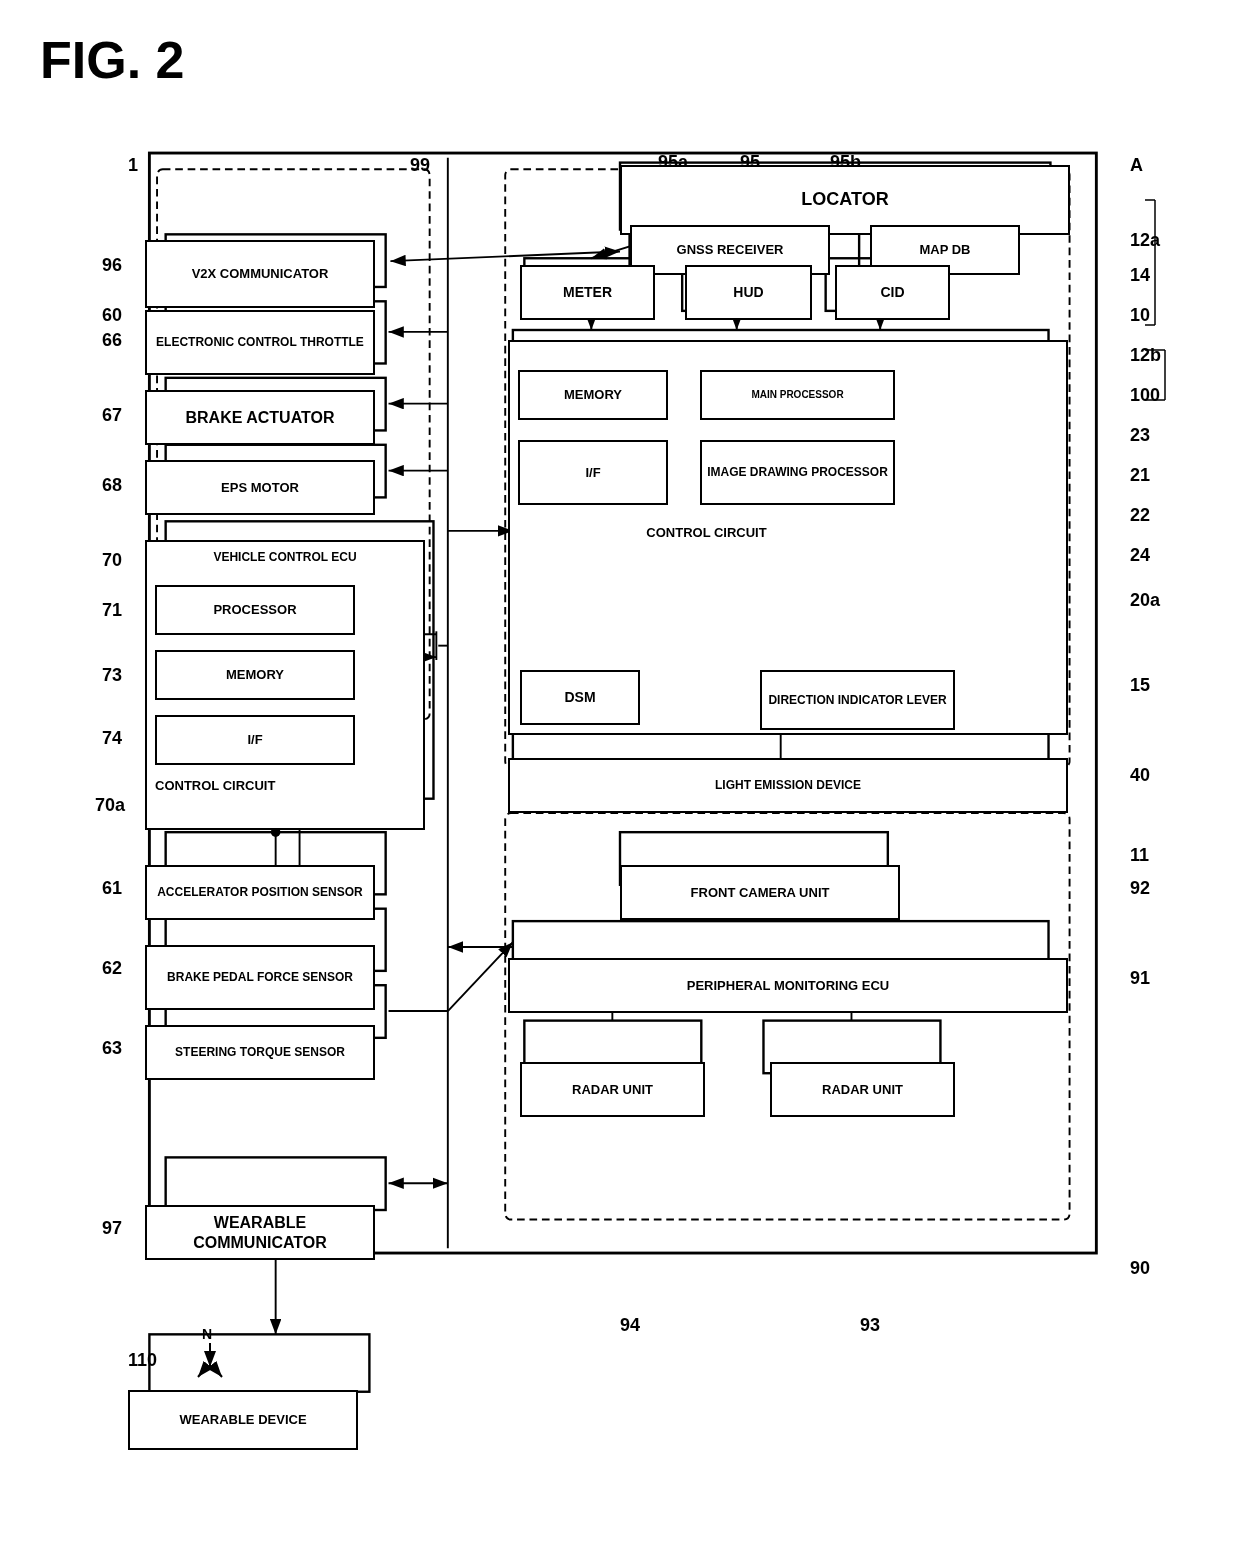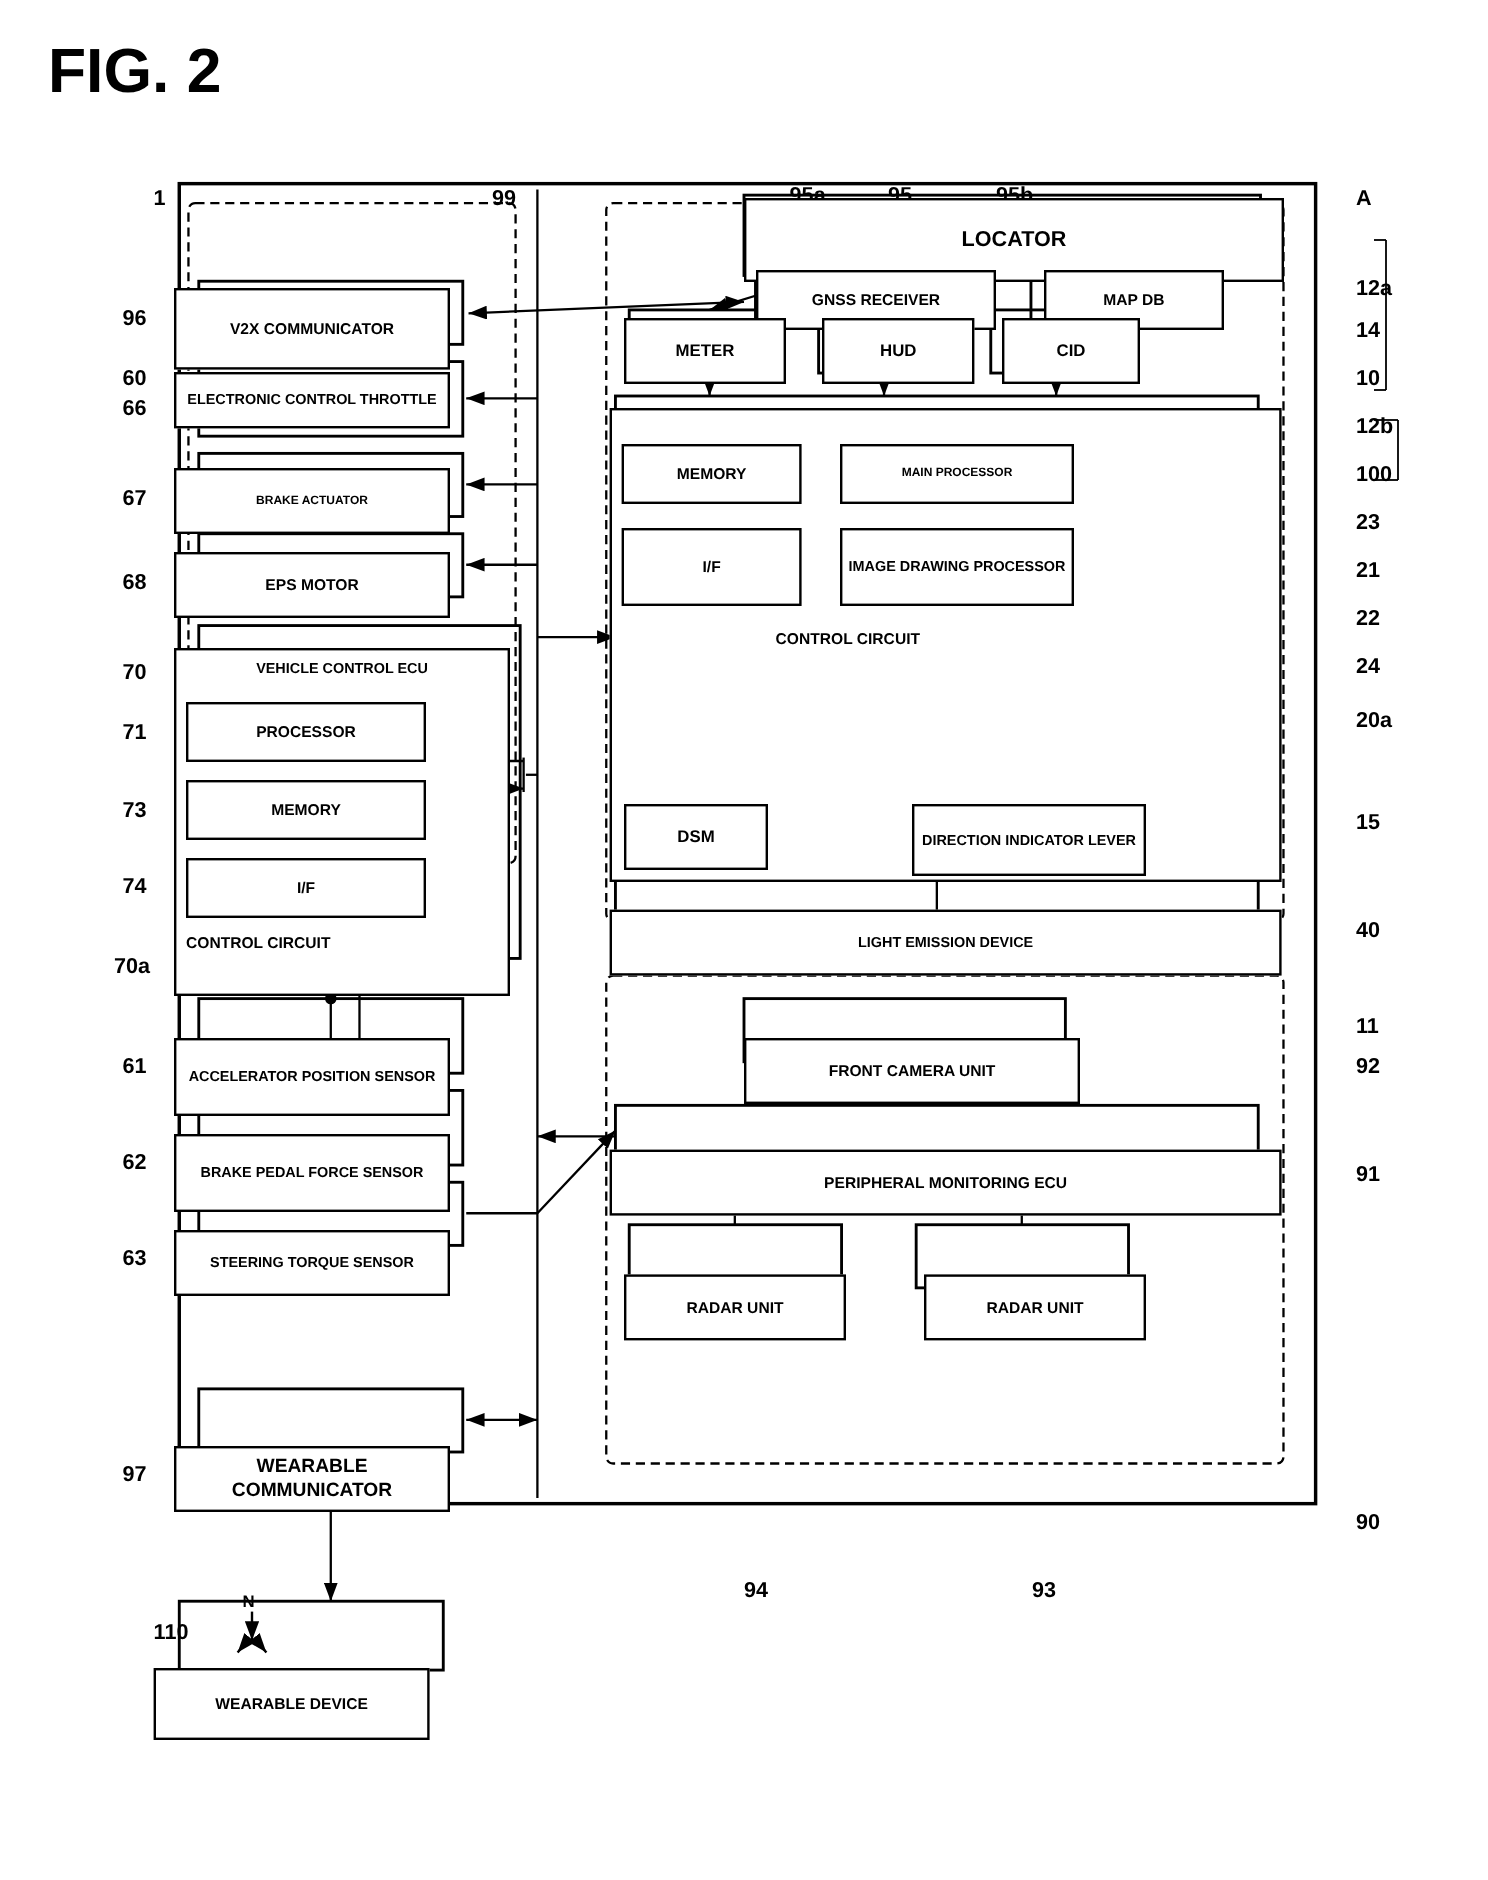--- a/index.html
+++ b/index.html
@@ -316,47 +316,47 @@
       <span class="box-label" style="font-size:13px;">GNSS RECEIVER</span>
     </div>
     <div class="box" style="left:830px; top:115px; width:150px; height:50px;">
       <span class="box-label" style="font-size:13px;">MAP DB</span>
     </div>
 
     <div class="box" style="left:105px; top:130px; width:230px; height:68px;">
       <span class="box-label" style="font-size:13px;">V2X COMMUNICATOR</span>
     </div>
 
-    <div class="box" style="left:105px; top:200px; width:230px; height:47px;">
+    <div class="box" style="left:105px; top:200px; width:230px; height:65px;">
       <span class="box-label" style="font-size:12px;">ELECTRONIC CONTROL THROTTLE</span>
     </div>
 
     <div class="box" style="left:105px; top:280px; width:230px; height:55px;">
-      <span class="box-label" style="font-size:10px;">BRAKE ACTUATOR</span>
+      <span class="box-label" style="font-size:16px;">BRAKE ACTUATOR</span>
     </div>
 
     <div class="box" style="left:105px; top:350px; width:230px; height:55px;">
       <span class="box-label" style="font-size:13px;">EPS MOTOR</span>
     </div>
 
     <div class="box" style="left:105px; top:430px; width:280px; height:290px; align-items:flex-start; padding-top:8px;">
       <span class="box-label" style="font-size:12px; position:absolute; top:8px; left:50%; transform:translateX(-50%); white-space:nowrap;">VEHICLE CONTROL ECU</span>
     </div>
     <div class="box" style="left:115px; top:475px; width:200px; height:50px;">
       <span class="box-label" style="font-size:13px;">PROCESSOR</span>
     </div>
     <div class="box" style="left:115px; top:540px; width:200px; height:50px;">
       <span class="box-label" style="font-size:13px;">MEMORY</span>
     </div>
     <div class="box" style="left:115px; top:605px; width:200px; height:50px;">
       <span class="box-label" style="font-size:13px;">I/F</span>
     </div>
     <div style="position:absolute; left:115px; top:668px; font-size:13px; font-weight:bold;">CONTROL CIRCUIT</div>
 
-    <div class="box" style="left:105px; top:755px; width:230px; height:65px;">
+    <div class="box" style="left:105px; top:755px; width:230px; height:55px;">
       <span class="box-label" style="font-size:12px;">ACCELERATOR POSITION SENSOR</span>
     </div>
 
     <div class="box" style="left:105px; top:835px; width:230px; height:65px;">
       <span class="box-label" style="font-size:12px;">BRAKE PEDAL FORCE SENSOR</span>
     </div>
 
     <div class="box" style="left:105px; top:915px; width:230px; height:55px;">
       <span class="box-label" style="font-size:12px;">STEERING TORQUE SENSOR</span>
     </div>

